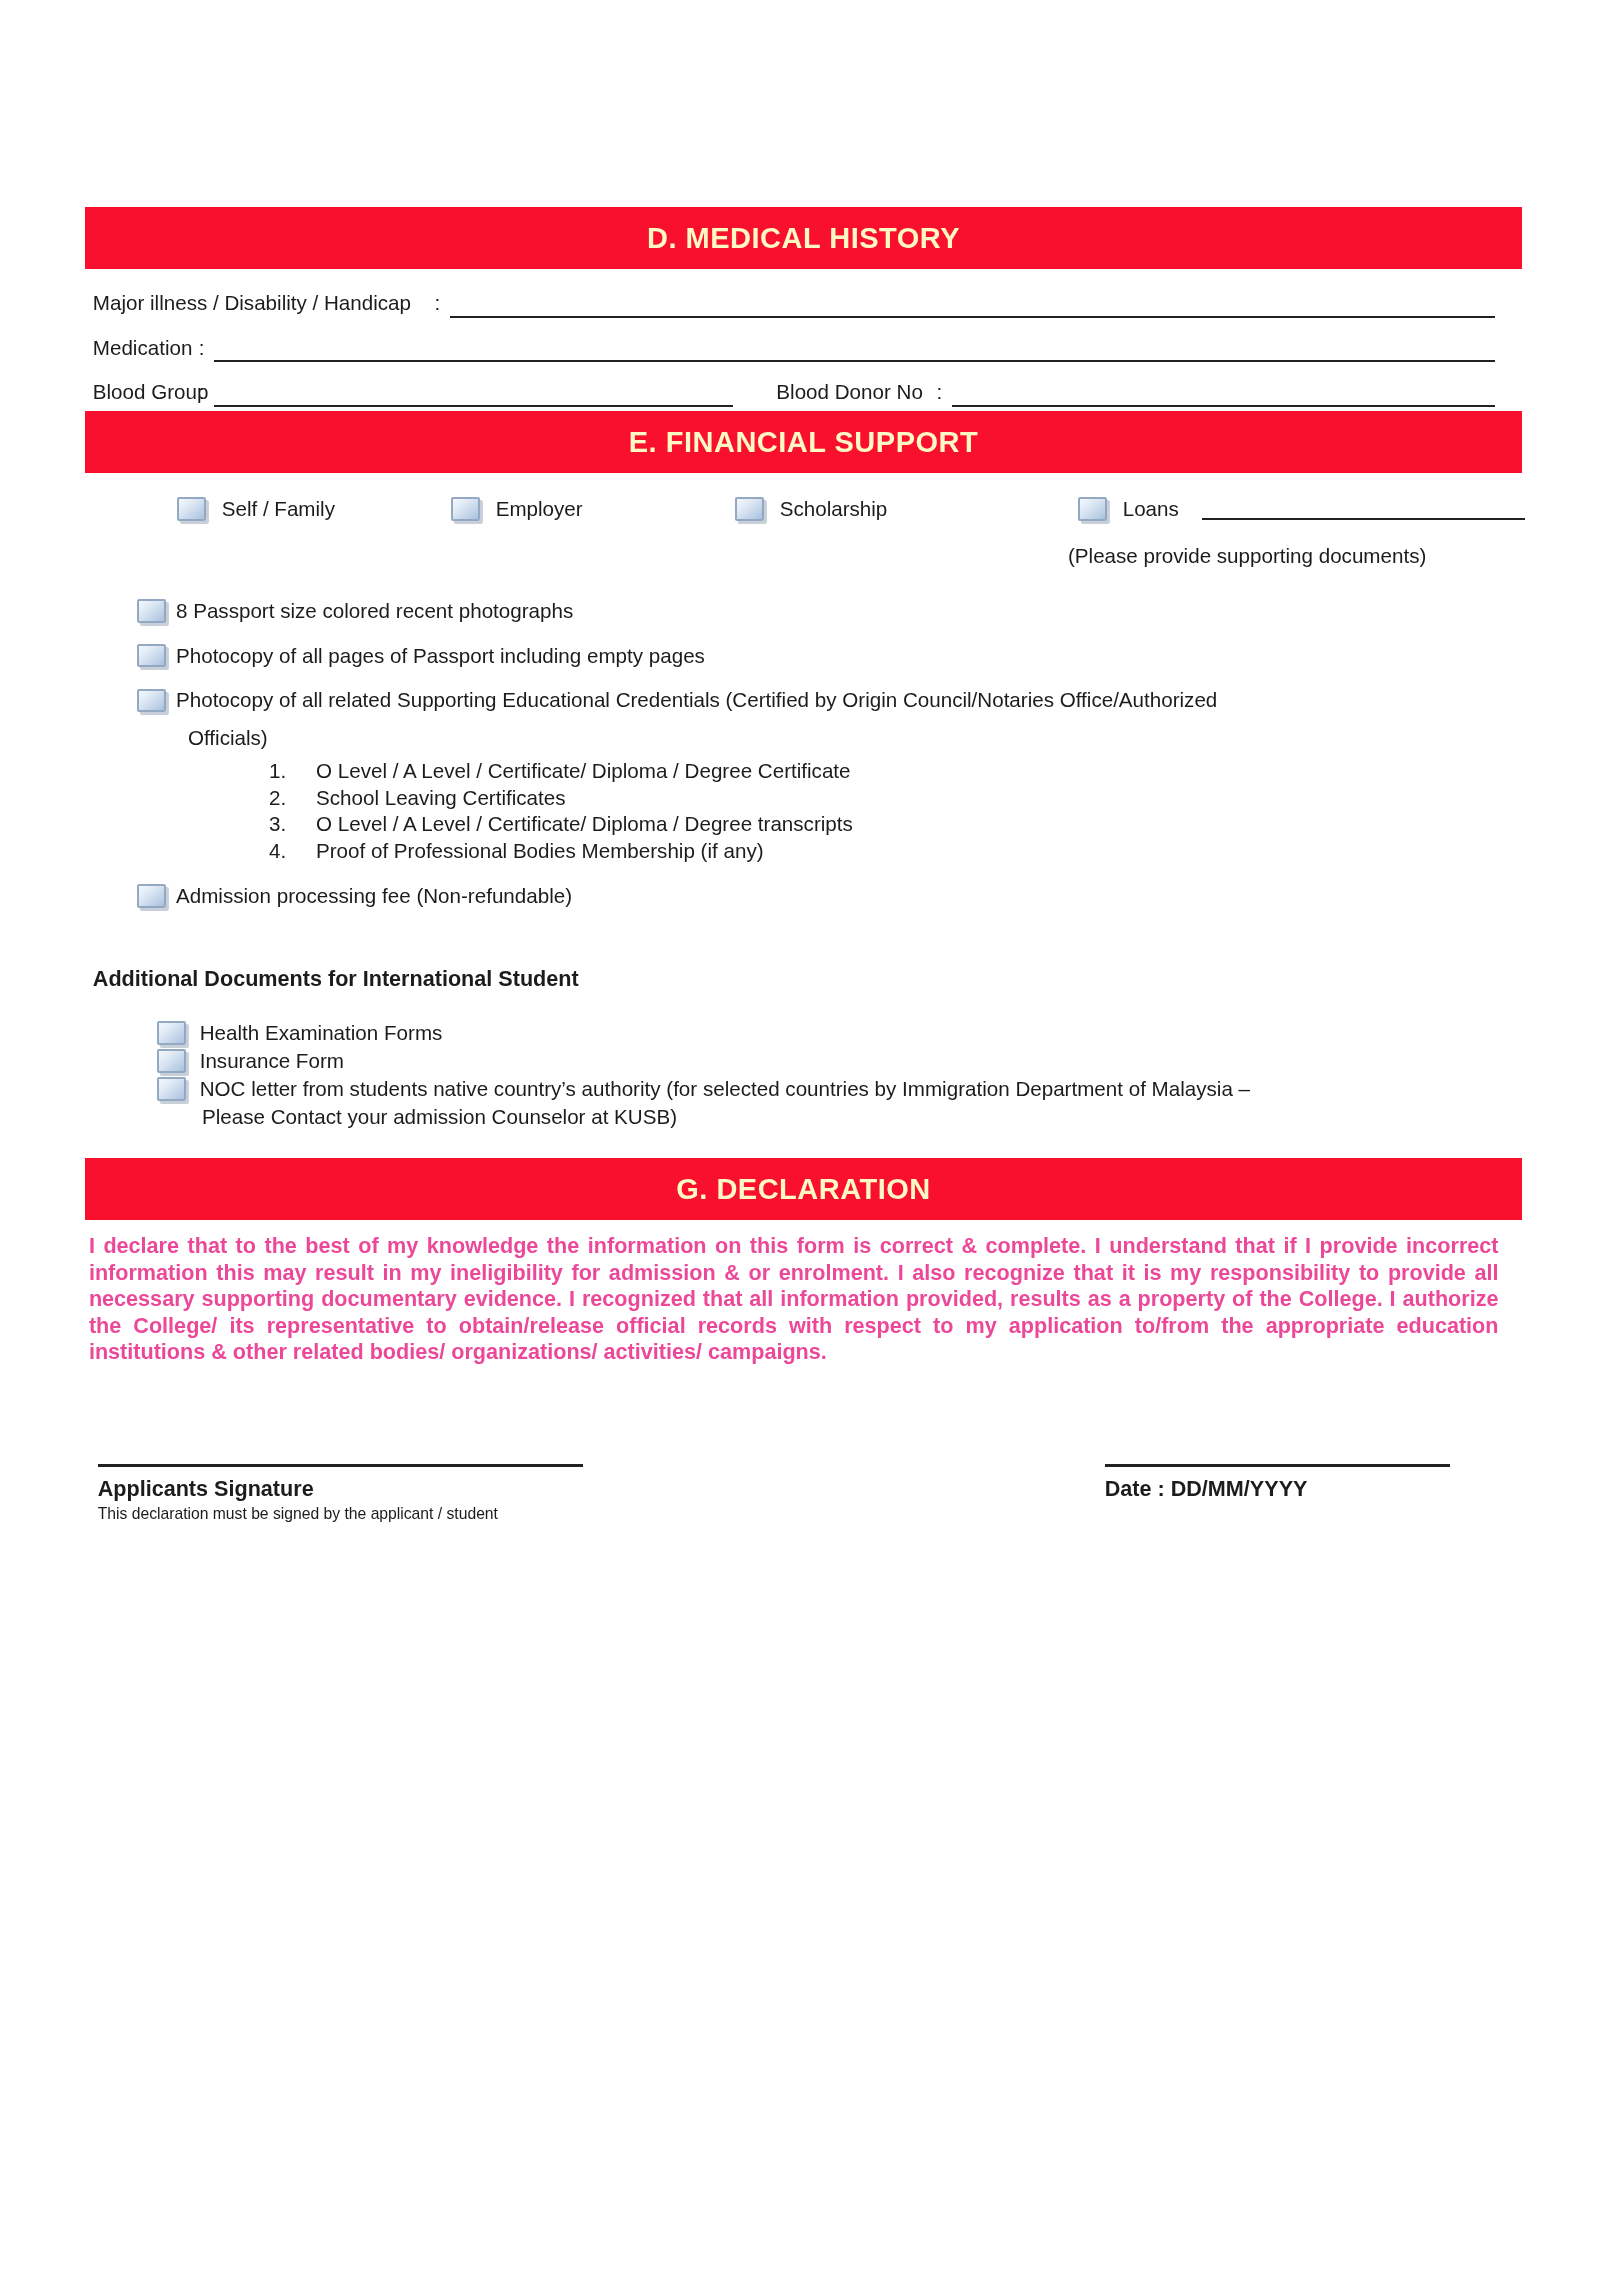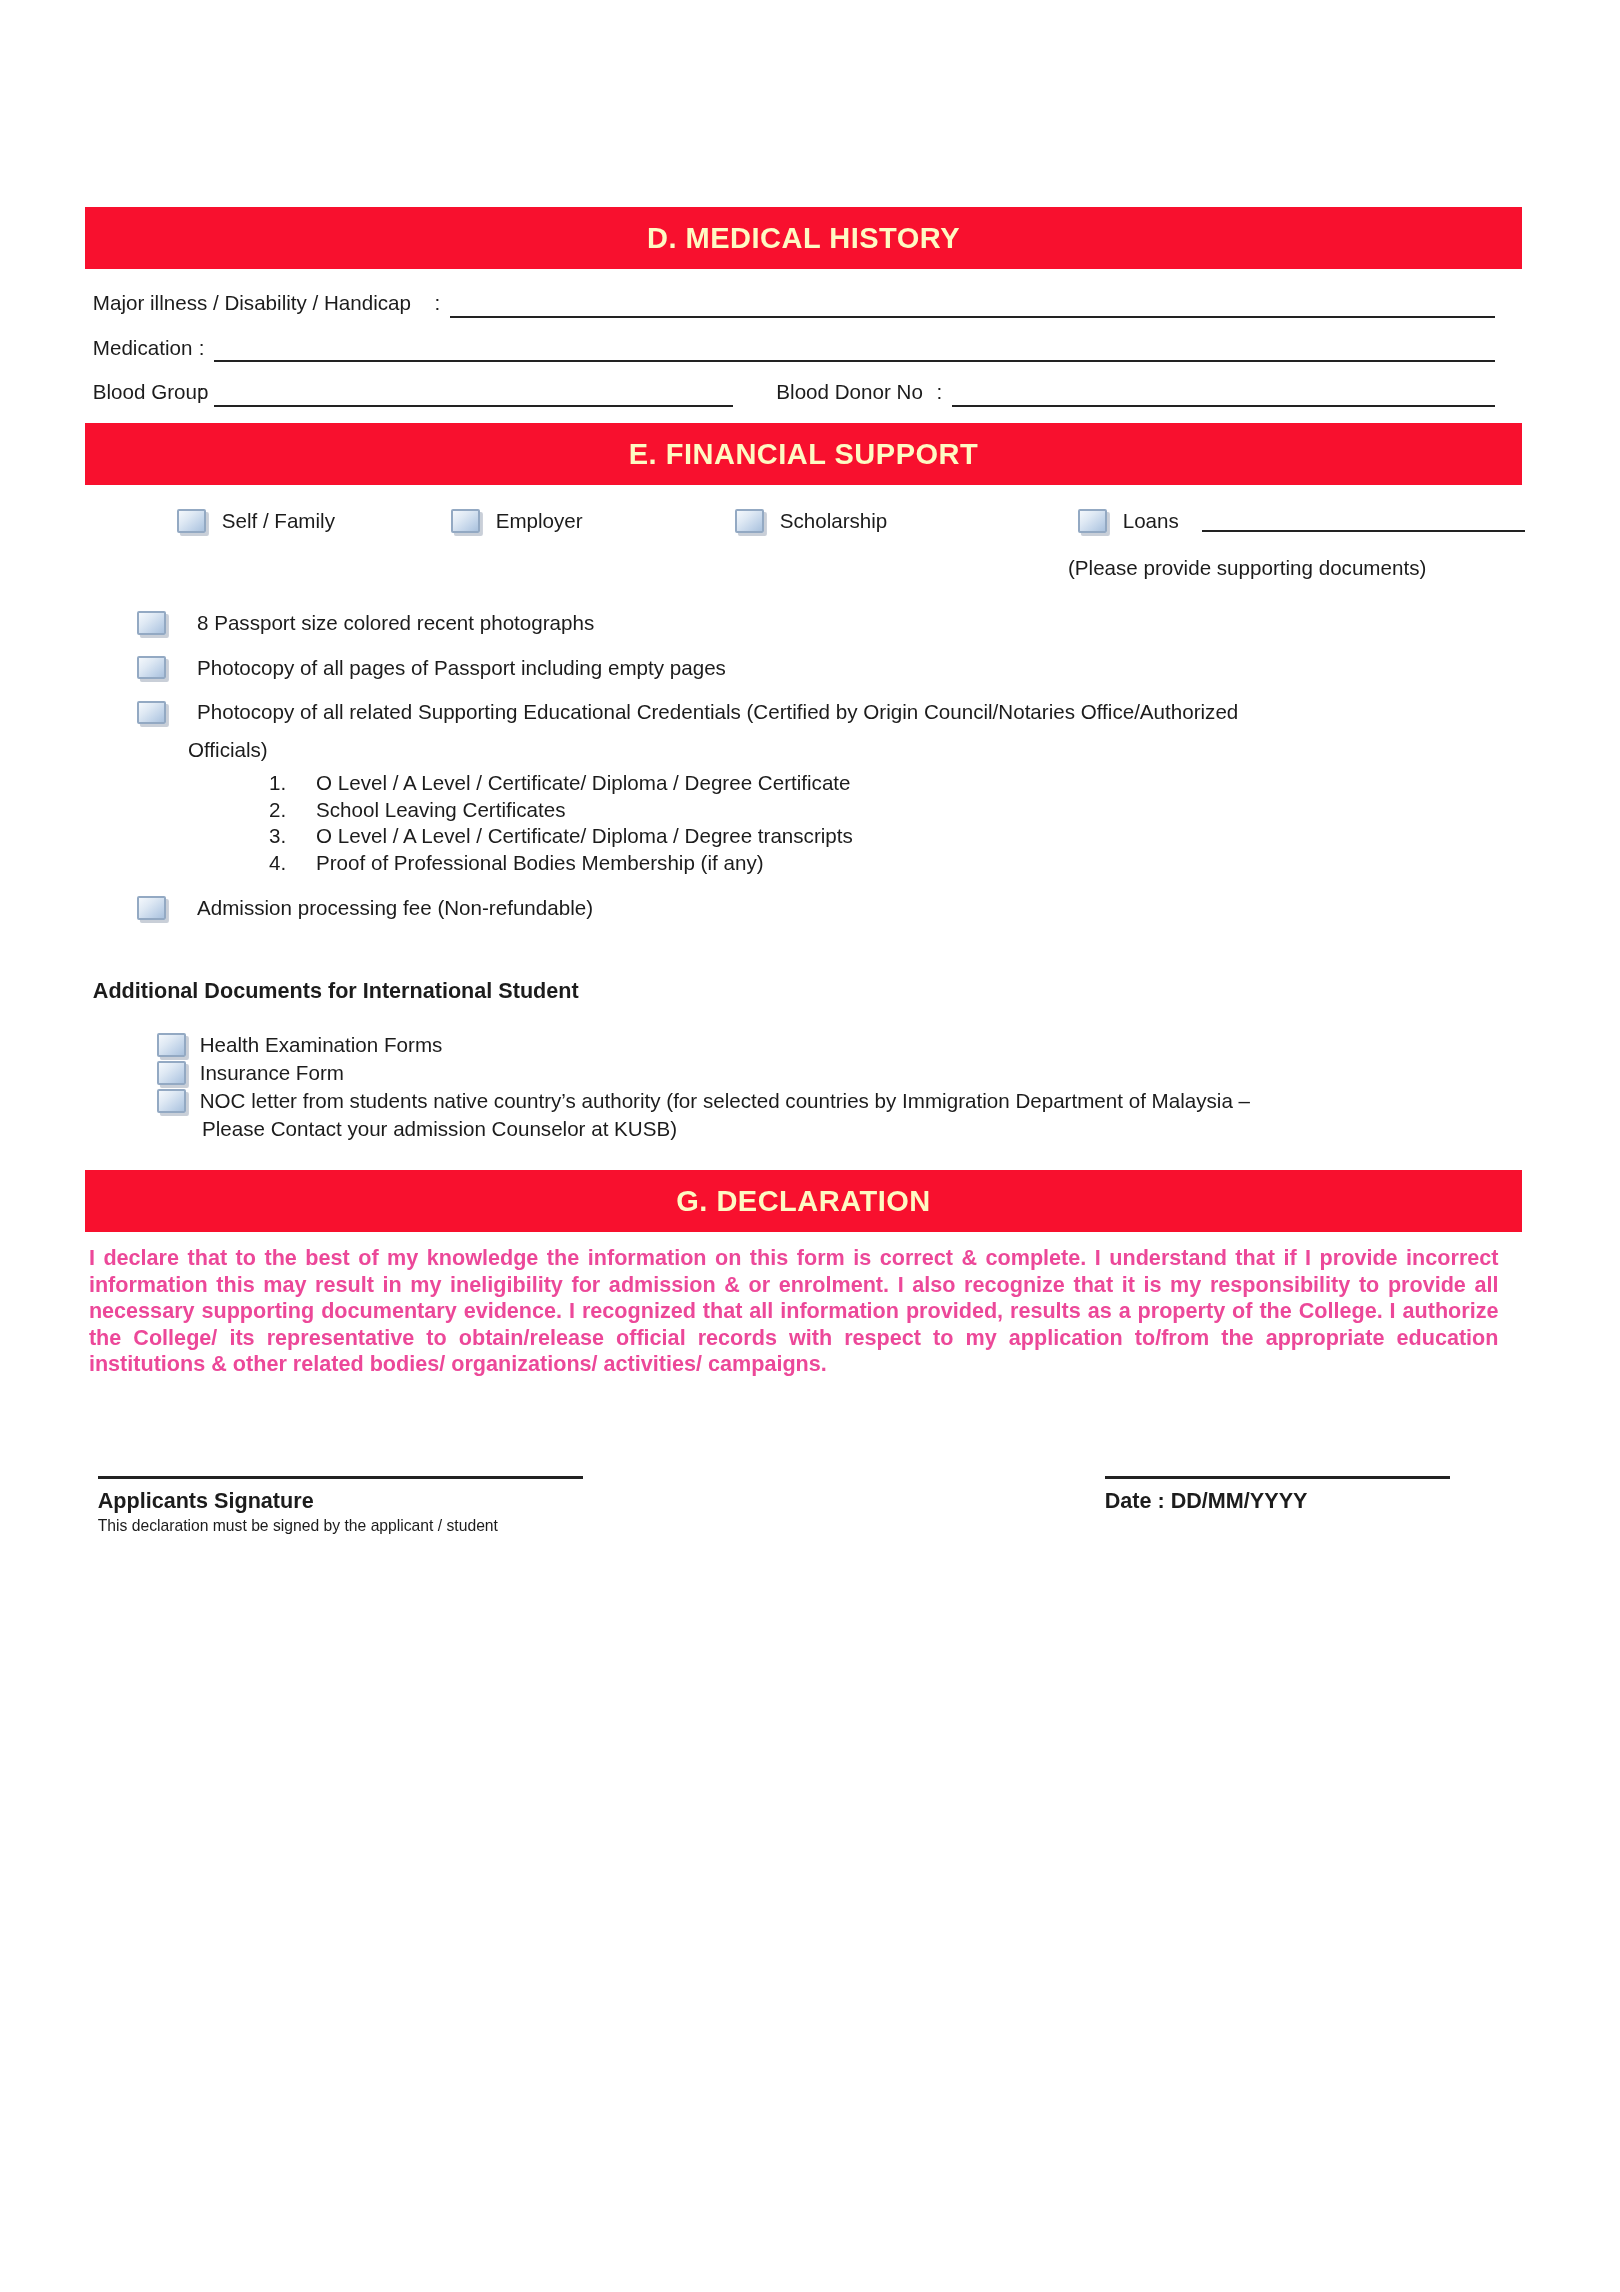--- a/index.html
+++ b/index.html
@@ -36,21 +36,21 @@
     box-shadow:2.9px 2.9px 0 #c9cfd8;
   }
 
   
   .fin-row { position:relative; height:35px; margin-top:23.5px; font-size:20.6px; }
   .fin-opt { position:absolute; top:0; display:flex; align-items:center; gap:15.7px; white-space:nowrap; }
   .loans-line { border-bottom:2px solid #222; width:323px; height:21.6px; margin-left:7.8px; }
   .fin-note { margin-top:11.8px; margin-left:983px; font-size:20.6px; height:25.5px; }
 
   
-  .chk-item { display:flex; align-items:center; gap:31px; padding-left:52px; min-height:29px; font-size:20.6px; }
+  .chk-item { display:flex; align-items:center; gap:10px; padding-left:52px; min-height:29px; font-size:20.6px; }
   .chk-wrap2 { padding-left:103px; margin-top:9.8px; font-size:20.6px; line-height:25.5px; }
   .sublist { margin-top:7.8px; }
   .sub-row { display:flex; padding-left:184px; height:26.5px; align-items:center; font-size:20.6px; }
   .sub-num { width:47px; }
   .add-heading { margin-top:55px; padding-left:7.8px; font-weight:bold; font-size:21.6px; }
   .intl-item { display:flex; align-items:center; gap:13.7px; padding-left:72px; min-height:28px; font-size:20.6px; }
   .intl-wrap2 { padding-left:117px; min-height:28px; font-size:20.6px; display:flex; align-items:center; }
 
   
   .declaration {
@@ -91,21 +91,21 @@
     <div class="fieldrow mt12">
       <span class="lbl label-sm">Blood Group</span>
       <span class="colon">:</span>
       <span class="wline fixed" style="width:519px;"></span>
       <span class="gap44"></span>
       <span class="lbl">Blood Donor No</span>
       <span class="colon" style="margin-left:13.7px;">:</span>
       <span class="wline"></span>
     </div>
 
-    <div class="bar" style="margin-top:16px;">
+    <div class="bar" style="margin-top:4px;">
       <span>E. FINANCIAL SUPPORT</span>
     </div>
 
     <div class="fin-row">
       <span class="fin-opt" style="left:52px;padding-left:40px;">
         <span class="cb"></span>
         <span>Self / Family</span>
       </span>
       <span class="fin-opt" style="left:366px;">
         <span class="cb"></span>

